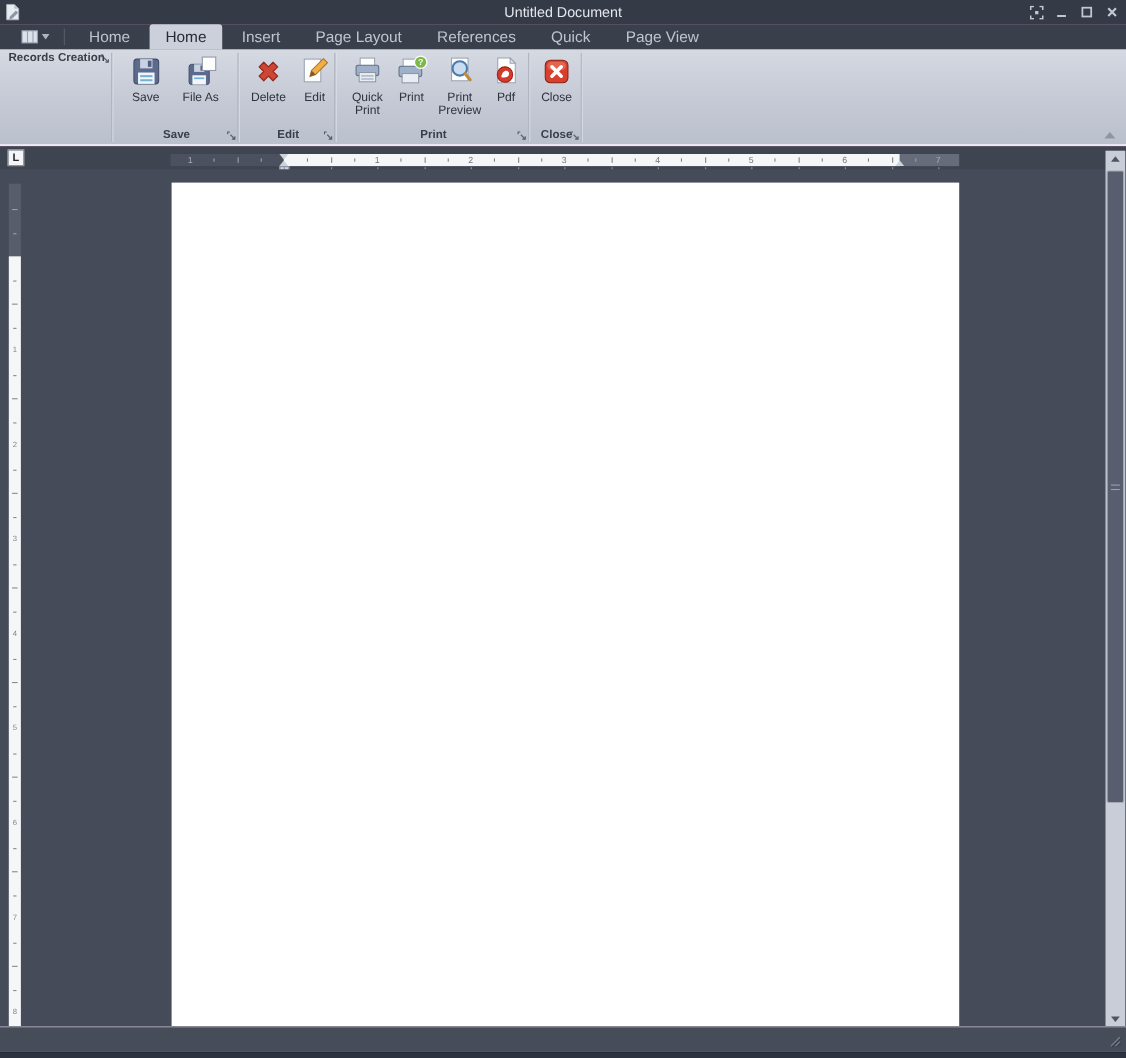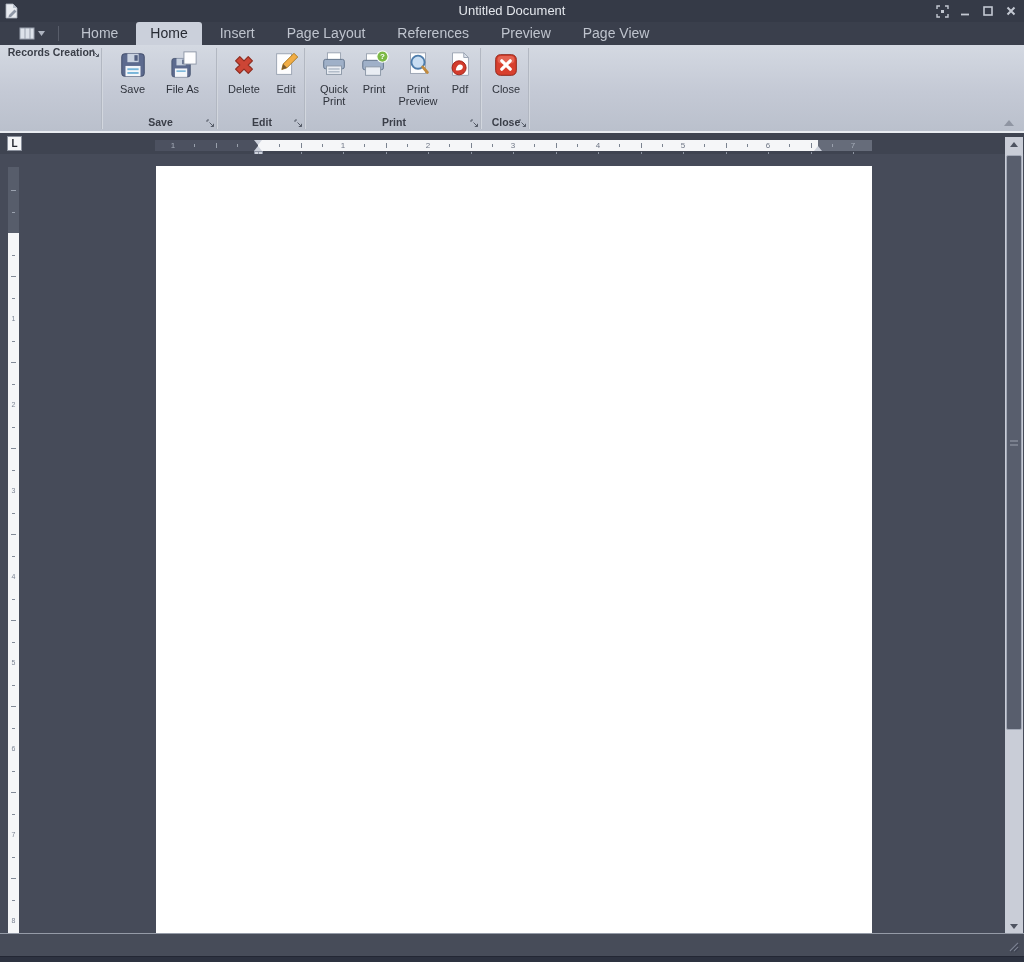--- a/index.html
+++ b/index.html
@@ -138,21 +138,21 @@
             <path d="M0 0 h7 l-3.5 5z" fill="#aeb4c0"></path>
           </svg>
       </span>
     </div>
     <div class="tab-sep"></div>
     <div class="tab">Home</div>
     <div class="tab active">Home</div>
     <div class="tab">Insert</div>
     <div class="tab">Page Layout</div>
     <div class="tab">References</div>
-    <div class="tab">Preview</div>
+    <div class="tab">Quick</div>
     <div class="tab">Page View</div>
   </div>
 
   <div class="ribbon">
 
     <div class="rgroup" style="width:103px">
       <div class="glabel">
         <span>Records Creation</span>
         <span class="launcher">
           <svg width="9" height="9" viewBox="0 0 9 9" stroke="#565c68" fill="none">

